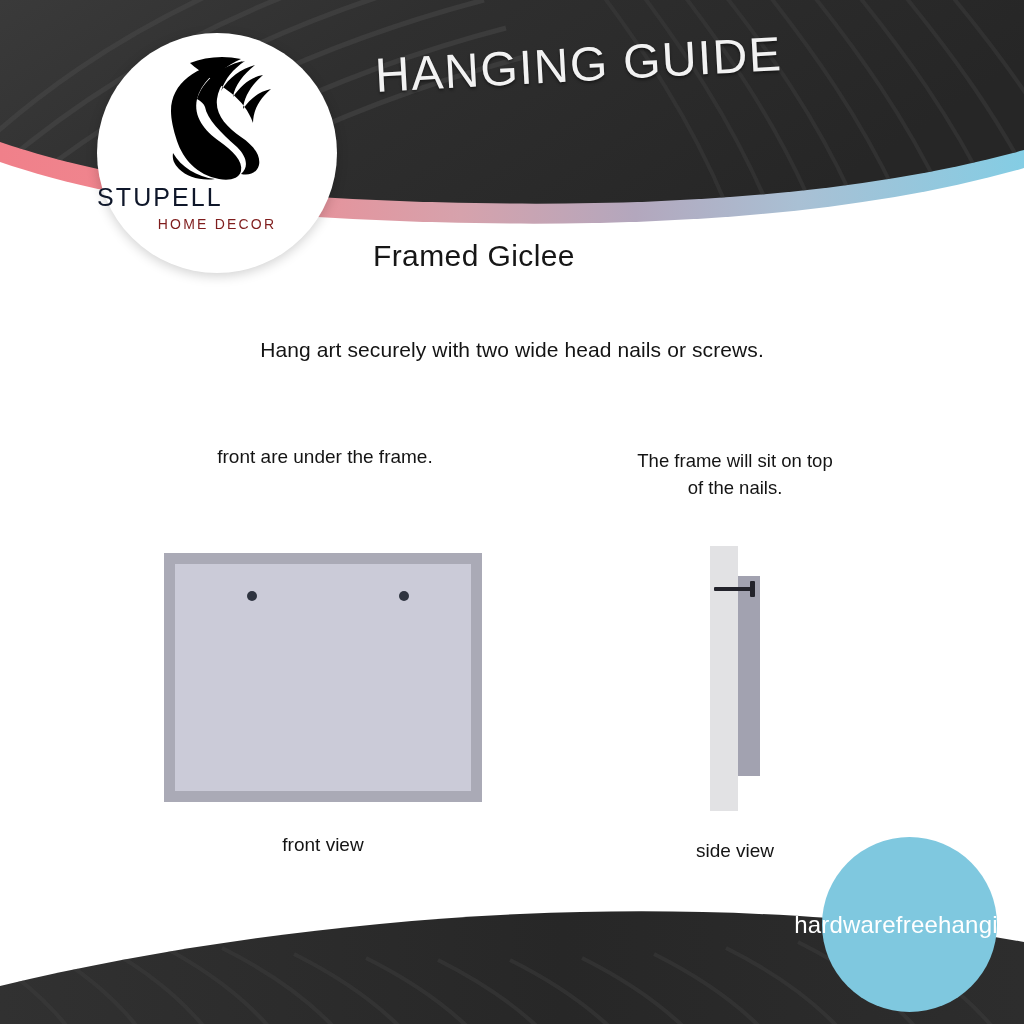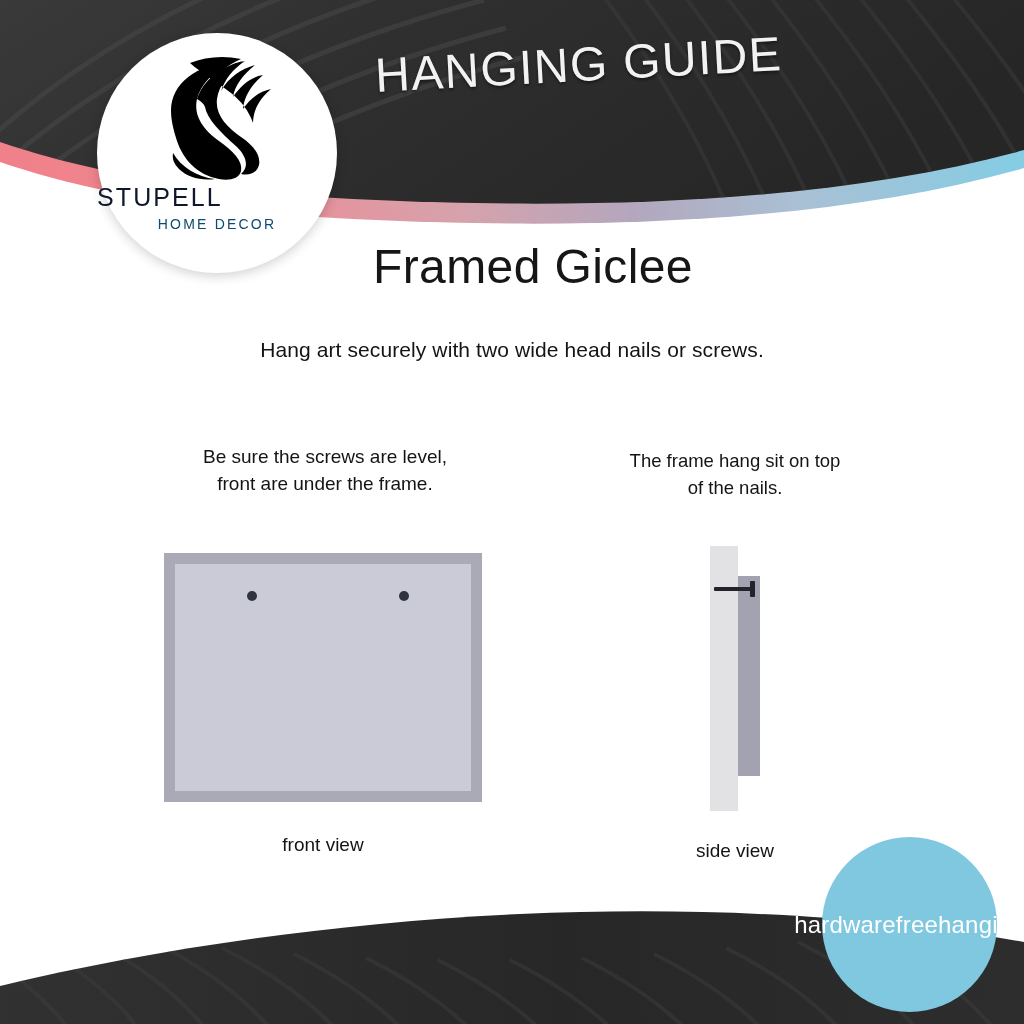--- a/index.html
+++ b/index.html
@@ -60,21 +60,21 @@
     font-weight: 400;
   }
   .logo-subword {
     position: absolute;
     left: 0;
     right: 0;
     top: 183px;
     text-align: center;
     font-size: 14px;
     letter-spacing: 2.2px;
-    color: #0c4a6e;
+    color: #7f1d1d;
     font-family: "Liberation Sans", sans-serif;
     font-weight: 400;
   }
 
   
   .header-title {
     position: absolute;
     left: 375px;
     top: 48px;
     font-size: 48px;
@@ -86,21 +86,21 @@
     text-shadow: 0 2px 3px rgba(0,0,0,0.45);
     white-space: nowrap;
     z-index: 6;
   }
 
   
   .product-type {
     position: absolute;
     left: 373px;
     top: 239px;
-    font-size: 48px;
+    font-size: 30px;
     font-weight: 400;
     color: #161616;
     letter-spacing: 0.4px;
     white-space: nowrap;
     z-index: 6;
   }
 
   
   .main-instruction {
     position: absolute;
@@ -347,26 +347,25 @@
     </svg>
     <div class="logo-wordmark">STUPELL</div>
     <div class="logo-subword">HOME DECOR</div>
   </div>
 
   <div class="product-type">Framed Giclee</div>
 
   <div class="main-instruction">Hang art securely with two wide head nails or screws.</div>
 
   <div class="diagram-col col-front">
-    <div class="diagram-caption">Be sure the screws are level,</div>
     <div class="diagram-caption">front are under the frame.</div>
   </div>
 
   <div class="diagram-col col-side">
-    <div class="diagram-caption">The frame hang sit on top</div>
+    <div class="diagram-caption">The frame will sit on top</div>
     <div class="diagram-caption">of the nails.</div>
   </div>
 
   <div class="front-art">
     <div class="front-art-inner">
       <div class="screw-dot screw-dot-left"></div>
       <div class="screw-dot screw-dot-right"></div>
     </div>
   </div>
 

